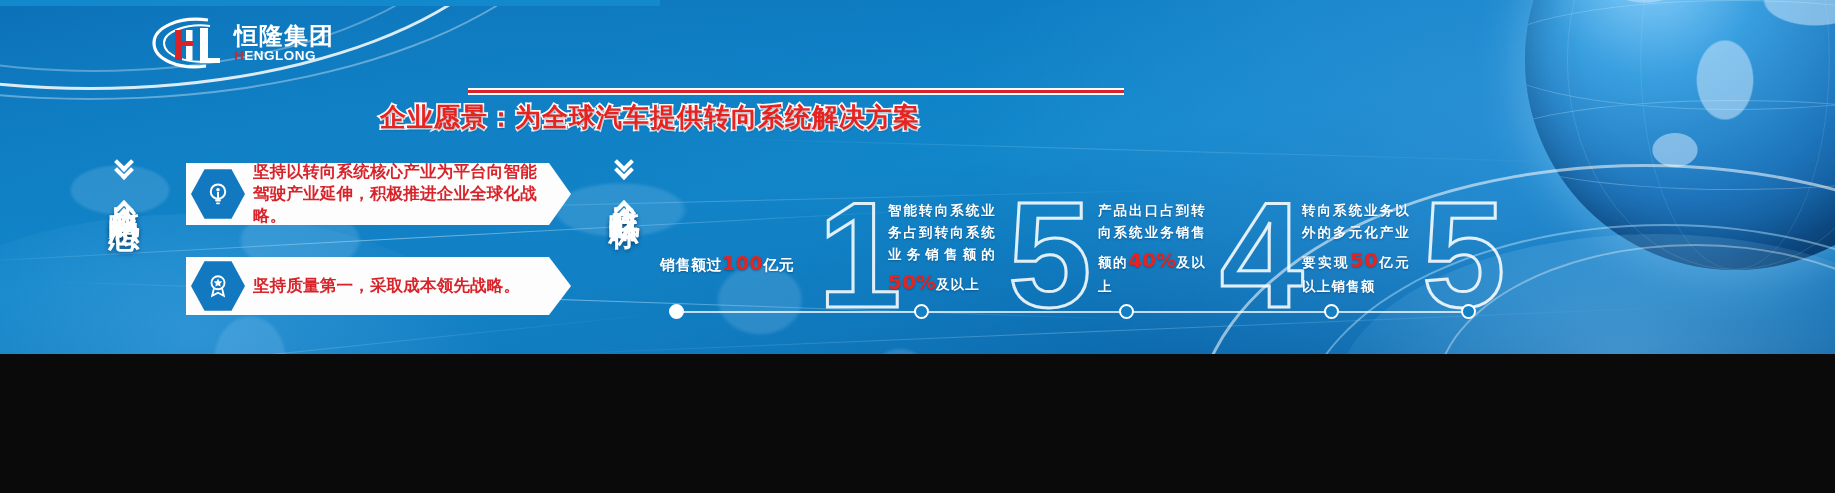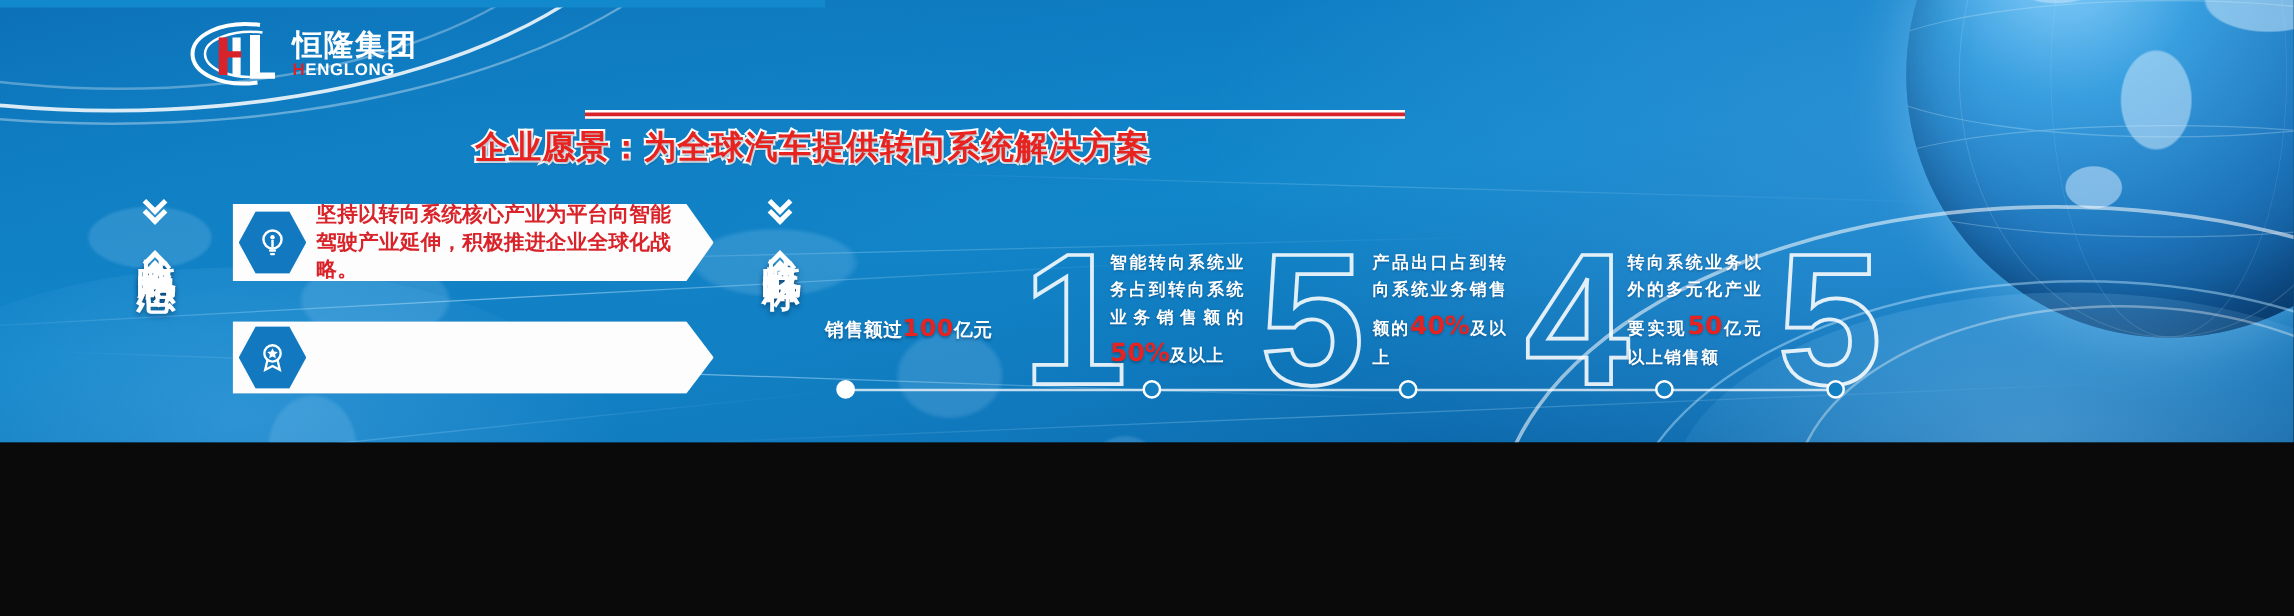--- a/index.html
+++ b/index.html
@@ -263,20 +263,21 @@
       <div class="pill-bg"></div>
       <div class="hexwrap">
         <div class="hex">
           <svg viewBox="0 0 24 24" aria-hidden="true">
             <circle cx="12" cy="9.2" r="5.6" fill="none" stroke="#fff" stroke-width="1.6"></circle>
             <path d="M12 5.6 l1.1 2.3 2.5.3 -1.8 1.8 .5 2.5 -2.3-1.2 -2.3 1.2 .5-2.5 -1.8-1.8 2.5-.3z" fill="#fff"></path>
             <path d="M8.6 13.6 L7 20.4 l5-2.6 5 2.6 -1.6-6.8" fill="none" stroke="#fff" stroke-width="1.6"></path>
           </svg>
         </div>
       </div>
+      <div class="pill-text">坚持质量第一，采取成本领先战略。</div>
     </div>
 
 
   </div>
 
   <div class="vsec" id="vsec-goal">
     <div class="chev-group">
       <span class="chev-d"></span>
       <span class="chev-d"></span>
     </div>

